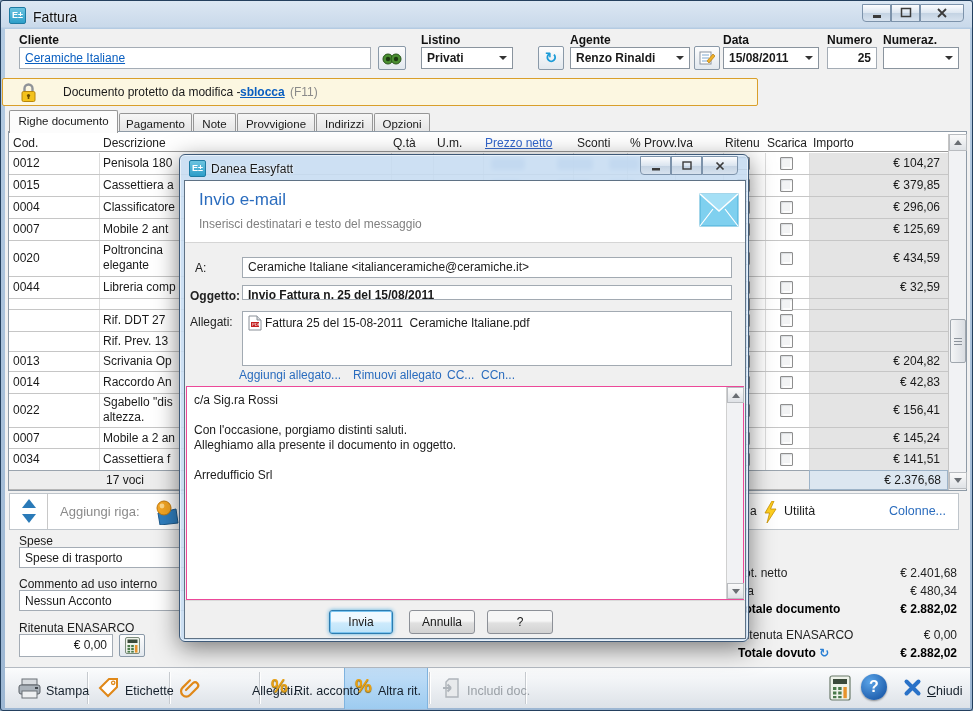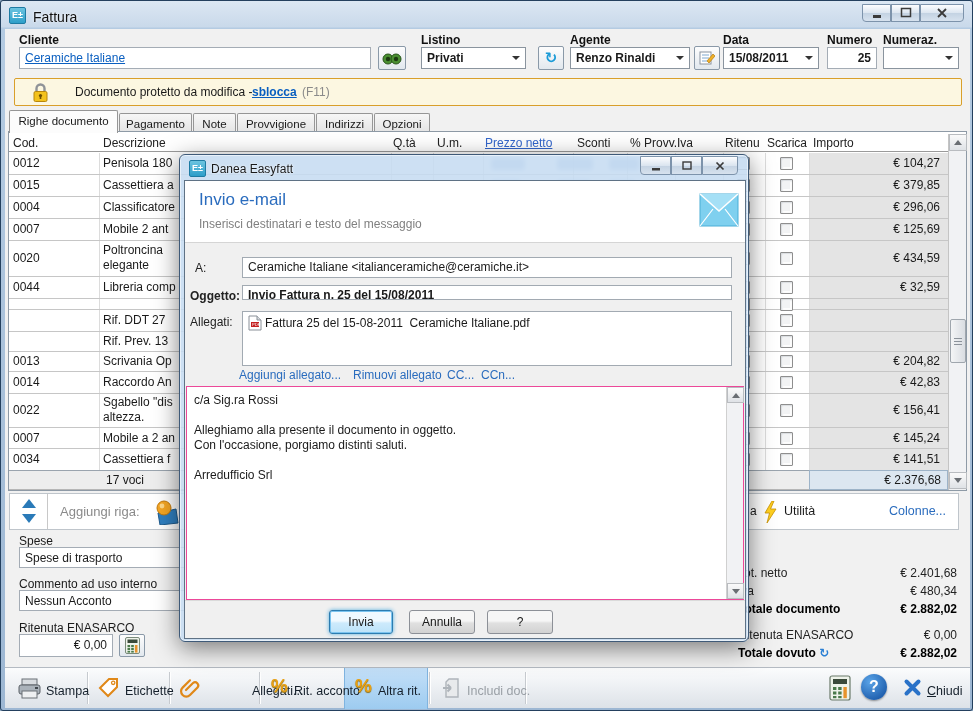--- a/index.html
+++ b/index.html
@@ -17,21 +17,21 @@
   .wbtn-ctl:first-child { border-radius:0 0 0 4px; }
   .wbtn-ctl:last-child { border-radius:0 0 4px 0; }
   .content { position:absolute; left:4px; top:28px; width:965px; height:679px; background:#f1f1f1; }
   .lbl { font-weight:bold; font-size:12px; color:#111; position:absolute; }
   .tinput { position:absolute; background:#fff; border:1px solid #a4acb5; padding:3px 5px; font-size:12px; }
   .select { position:absolute; background:#fff; border:1px solid #8a949e; font-weight:bold; padding:3px 5px; font-size:12px; }
   .darr { position:absolute; right:5px; top:8px; width:0; height:0; border-left:4px solid transparent; border-right:4px solid transparent; border-top:4px solid #333; }
   .sqbtn { position:absolute; border:1px solid #8a99a8; border-radius:2px; background:linear-gradient(#fdfdfd,#e2e8ee); display:flex; align-items:center; justify-content:center; }
   .lk { color:#0a5fc0; text-decoration:underline; cursor:pointer; }
   
-  .warnbar { position:absolute; left:13px; top:77px; width:948px; height:28px; background:#fcf7e1; border:1px solid #d99f2b; border-radius:2px; }
+  .warnbar { position:absolute; left:1px; top:77px; width:756px; height:28px; background:#fcf7e1; border:1px solid #d99f2b; border-radius:2px; }
   
   .tab { position:absolute; top:112px; height:20px; background:linear-gradient(#f7f7f7,#e3e3e3); border:1px solid #969696; border-bottom:none; text-align:center; font-size:11.5px; padding-top:4px; border-radius:2px 2px 0 0; }
   .tab.active { top:109px; height:23px; background:#fcfcfc; z-index:3; font-size:11.5px; }
   
   .tablewrap { position:absolute; left:7px; top:130px; width:959px; height:360px; border:1px solid #8e9aa6; background:#fff; z-index:1; }
   .thead { position:absolute; left:8px; top:133px; width:939px; height:18px; background:#fff; border-bottom:1px solid #9a9a9a; z-index:2; }
   .th { position:absolute; top:2px; font-size:12px; color:#222; }
   .tbody { position:absolute; left:8px; top:152px; width:939px; height:317px; background:#fff; overflow:hidden; z-index:2; }
   .impcol { position:absolute; left:800px; top:0; width:139px; height:100%; background:#e4e4e4; }
   .vline { position:absolute; top:0; width:1px; height:100%; background:#dcdcdc; }
@@ -111,21 +111,21 @@
   <div class="sqbtn" style="left:377px;top:45px;width:28px;height:24px;">
     <svg width="20" height="13">
         <circle cx="6" cy="7" r="5" fill="#4a8f32" stroke="#27541a"></circle>
         <circle cx="14" cy="7" r="5" fill="#4a8f32" stroke="#27541a"></circle>
         <circle cx="6" cy="7" r="2.2" fill="#1c3b12"></circle>
         <circle cx="14" cy="7" r="2.2" fill="#1c3b12"></circle>
       </svg>
   </div>
 
   <span class="lbl" style="left:420px;top:32px;">Listino</span>
-  <div class="select" style="left:420px;top:46px;width:105px;height:22px;"><span>Privati</span><span class="darr"></span></div>
+  <div class="select" style="left:420px;top:46px;width:92px;height:22px;"><span>Privati</span><span class="darr"></span></div>
   <div class="sqbtn" style="left:537px;top:45px;width:26px;height:24px;">
       <span style="color:#1b9bd7;font-weight:bold;font-size:15px;">↻</span>
     </div>
 
   <span class="lbl" style="left:569px;top:32px;">Agente</span>
   <div class="select" style="left:569px;top:46px;width:120px;height:22px;"><span>Renzo Rinaldi</span><span class="darr"></span></div>
   <div class="sqbtn" style="left:693px;top:45px;width:26px;height:24px;">
     <svg width="16" height="16">
         <rect x="1" y="2" width="11" height="12" fill="#fff" stroke="#8a94a0"></rect>
         <line x1="3" y1="5" x2="10" y2="5" stroke="#7fa8d0"></line>
@@ -489,22 +489,22 @@
 
       <span class="dlink" style="left:54px;">Aggiungi allegato...</span>
       <span class="dlink" style="left:168px;">Rimuovi allegato</span>
       <span class="dlink" style="left:262px;">CC...</span>
       <span class="dlink" style="left:296px;">CCn...</span>
 
       <div class="bodybox">
         <div class="abs" style="left:7px;top:6px;right:22px;">
           <div class="bodyline">c/a Sig.ra Rossi</div>
           <div class="bodyline"></div>
+          <div class="bodyline">Con l'occasione, porgiamo distinti saluti.</div>
           <div class="bodyline">Alleghiamo alla presente il documento in oggetto.</div>
-          <div class="bodyline">Con l'occasione, porgiamo distinti saluti.</div>
           <div class="bodyline"></div>
           <div class="bodyline">Arredufficio Srl</div>
         </div>
         <div class="abs" style="right:0;top:0;width:17px;height:100%;background:#f1f2f4;border-left:1px solid #d0d0d0;">
           <div class="sbtn" style="top:0;width:17px;height:16px;">
               <span class="tri-u"></span>
             </div>
           <div class="sbtn" style="top:196px;width:17px;height:16px;">
               <span class="tri-d"></span>
             </div>

